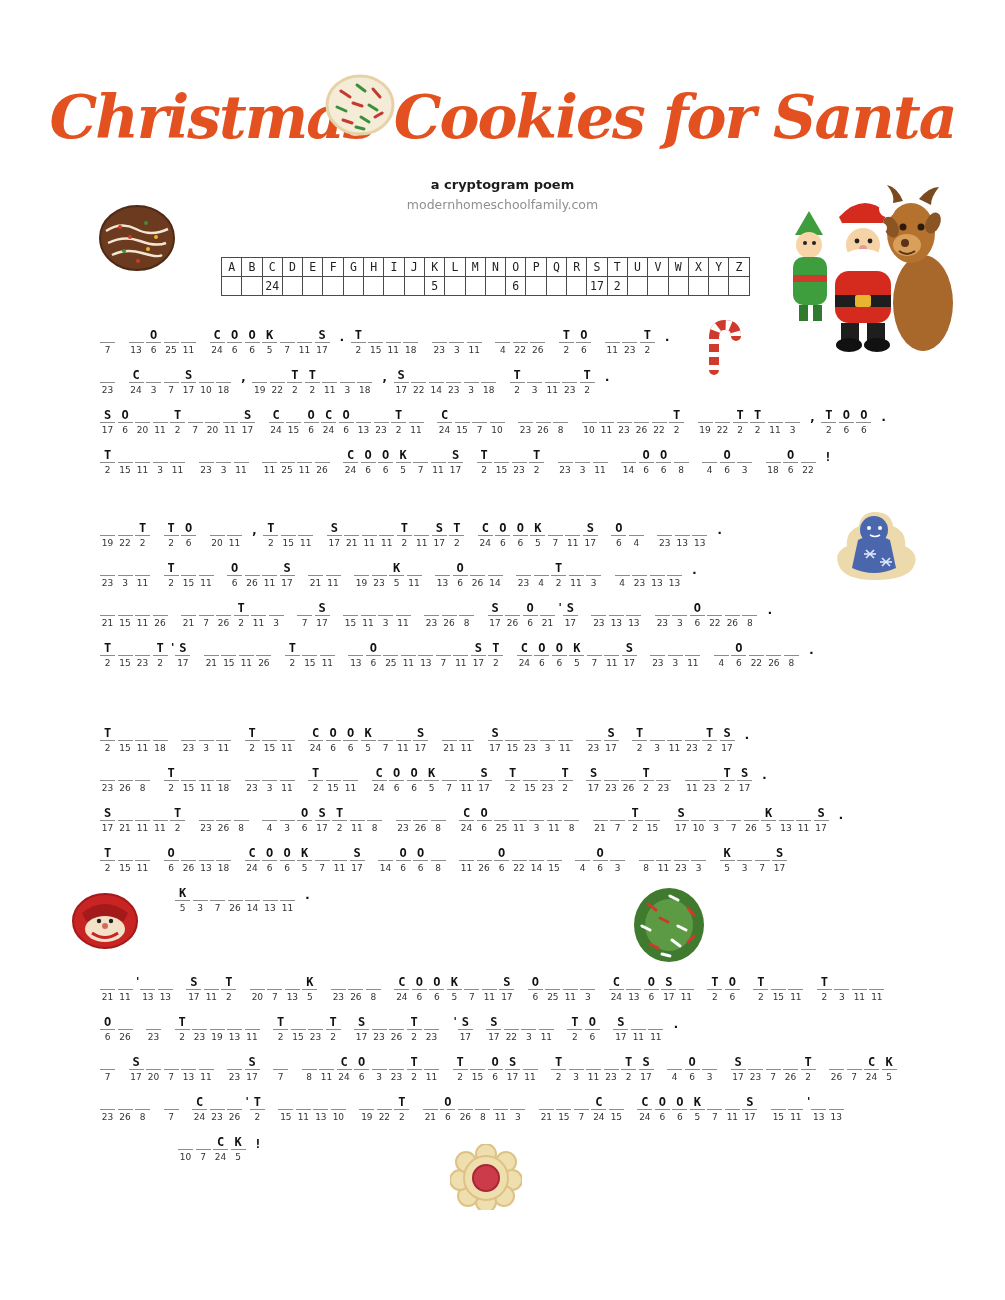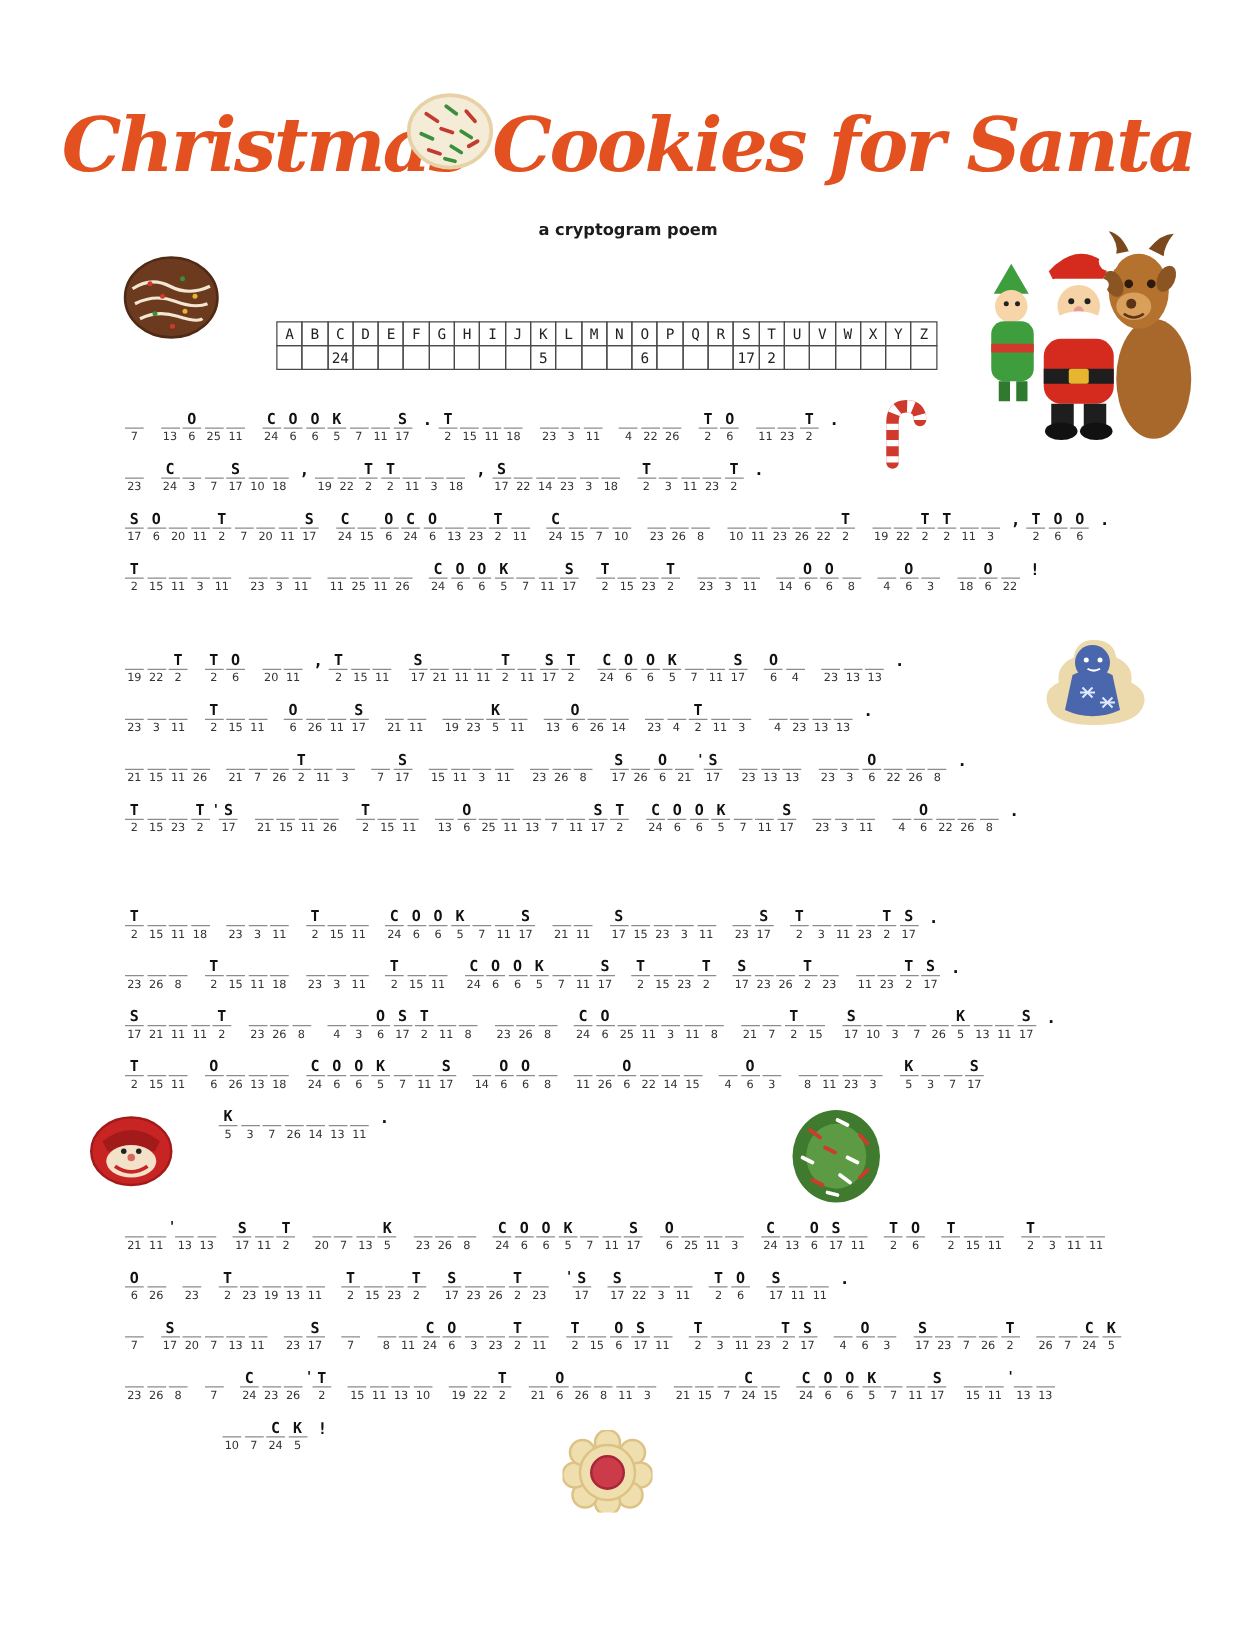--- a/index.html
+++ b/index.html
@@ -34,20 +34,21 @@
   
   .deco{position:absolute;}
 </style>
 </head>
 <body>
 
 <div class="page">
 
   <div class="title" style="color: rgb(226, 81, 31);">Christmas Cookies for Santa</div>
   <div class="subtitle">a cryptogram poem</div>
+  <div class="website">modernhomeschoolfamily.com</div>
 
   <div class="deco" style="left:323px;top:73px;">
     <svg width="74" height="64" viewBox="0 0 74 64">
       <ellipse cx="37" cy="32" rx="33" ry="29" fill="#f5ecd7" stroke="#e6d2a6" stroke-width="3"></ellipse>
       <g stroke-linecap="round" stroke-width="3">
         <line x1="18" y1="18" x2="27" y2="24" stroke="#c23b2e"></line>
         <line x1="34" y1="12" x2="42" y2="18" stroke="#3a8f3a"></line>
         <line x1="50" y1="16" x2="57" y2="24" stroke="#c23b2e"></line>
         <line x1="14" y1="34" x2="23" y2="38" stroke="#3a8f3a"></line>
         <line x1="30" y1="30" x2="39" y2="33" stroke="#c23b2e"></line>

